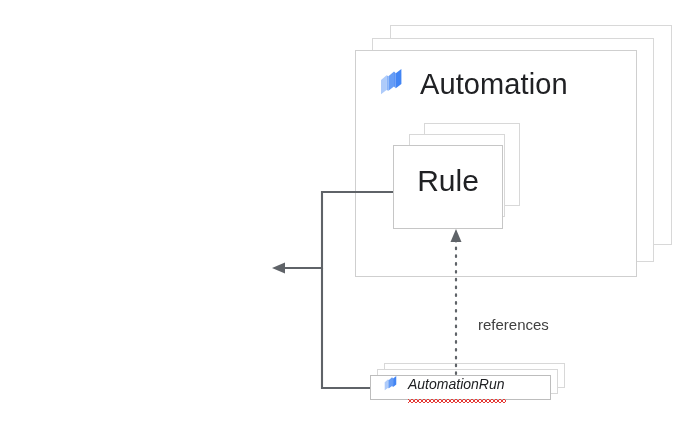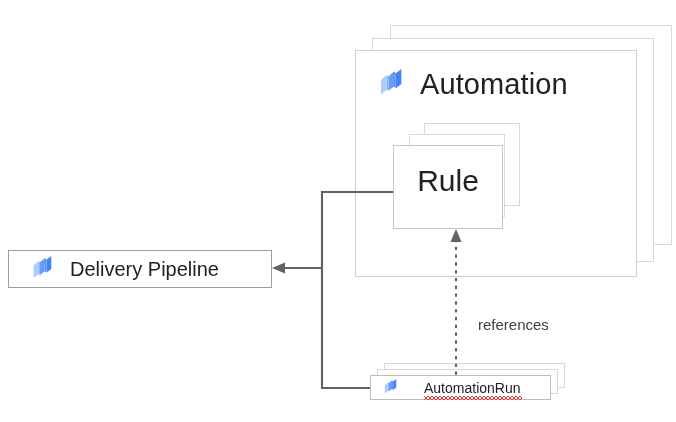--- a/index.html
+++ b/index.html
@@ -92,23 +92,23 @@
     white-space: nowrap;
   }
 
   
   .ar-l3 { left: 384px; top: 363px; width: 181px; height: 25px; }
   .ar-l2 { left: 377px; top: 369px; width: 181px; height: 25px; }
   .ar-l1 {
     left: 370px; top: 375px; width: 181px; height: 25px;
     border-color: #bdbdbd;
     display: flex;
-    align-items: center;
-    gap: 24px;
+    gap: 8px;
     padding-left: 12px;
+    font-style: italic;
   }
   .ar-l1 .ar-text {
     font-size: 14px;
     color: #202124;
     white-space: nowrap;
     position: relative;
   }
   
   .ar-l1 .ar-text::after {
     content: "";
@@ -165,32 +165,20 @@
       </svg>
     </span>
     <span class="title-text">Automation</span>
   </div>
 
   <div class="card faint rule-l3"></div>
   <div class="card faint rule-l2"></div>
   <div class="card rule-l1"></div>
   <div class="rule-label">Rule</div>
 
-  <div class="dp-box">
-    <span class="gicon">
-      <svg width="26" height="26" viewBox="0 0 30 30" xmlns="http://www.w3.org/2000/svg">
-        <polygon points="3.0,11.0 8.6,6.2 8.6,21.0 3.0,25.2" fill="#aecbfa"></polygon>
-        <polygon points="10.4,7.2 16.0,2.4 16.0,17.6 10.4,21.8" fill="#669df6"></polygon>
-        <polygon points="17.8,4.2 23.4,0.0 23.4,15.0 17.8,19.2" fill="#4285f4"></polygon>
-        <polygon points="8.6,6.2 10.4,7.2 10.4,21.8 8.6,21.0" fill="#8ab4f8"></polygon>
-        <polygon points="16.0,2.4 17.8,4.2 17.8,19.2 16.0,17.6" fill="#5b94f5"></polygon>
-      </svg>
-    </span>
-    <span class="dp-text">Delivery Pipeline</span>
-  </div>
 
   <div class="card faint ar-l3"></div>
   <div class="card faint ar-l2"></div>
   <div class="card ar-l1">
     <span class="gicon">
       <svg width="17" height="17" viewBox="0 0 30 30" xmlns="http://www.w3.org/2000/svg">
         <polygon points="3.0,11.0 8.6,6.2 8.6,21.0 3.0,25.2" fill="#aecbfa"></polygon>
         <polygon points="10.4,7.2 16.0,2.4 16.0,17.6 10.4,21.8" fill="#669df6"></polygon>
         <polygon points="17.8,4.2 23.4,0.0 23.4,15.0 17.8,19.2" fill="#4285f4"></polygon>
         <polygon points="8.6,6.2 10.4,7.2 10.4,21.8 8.6,21.0" fill="#8ab4f8"></polygon>

